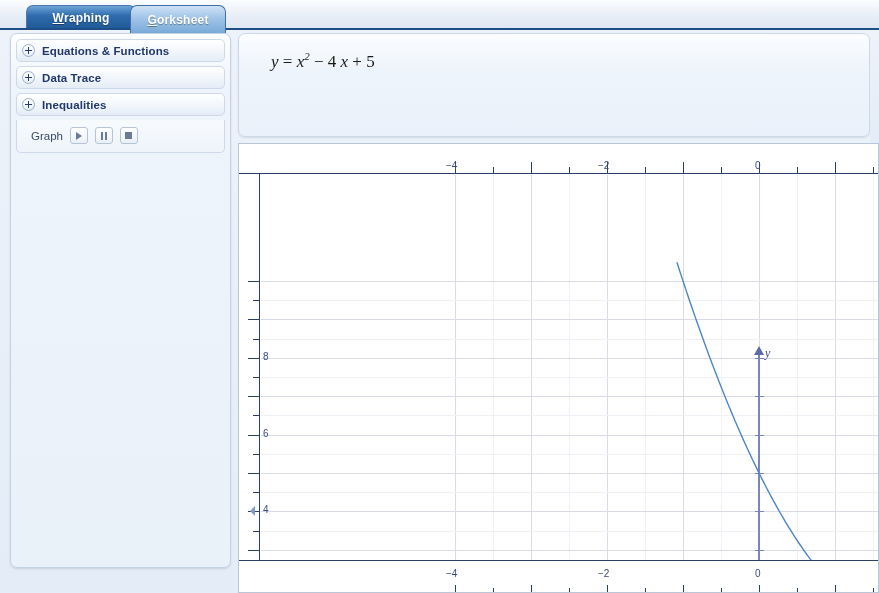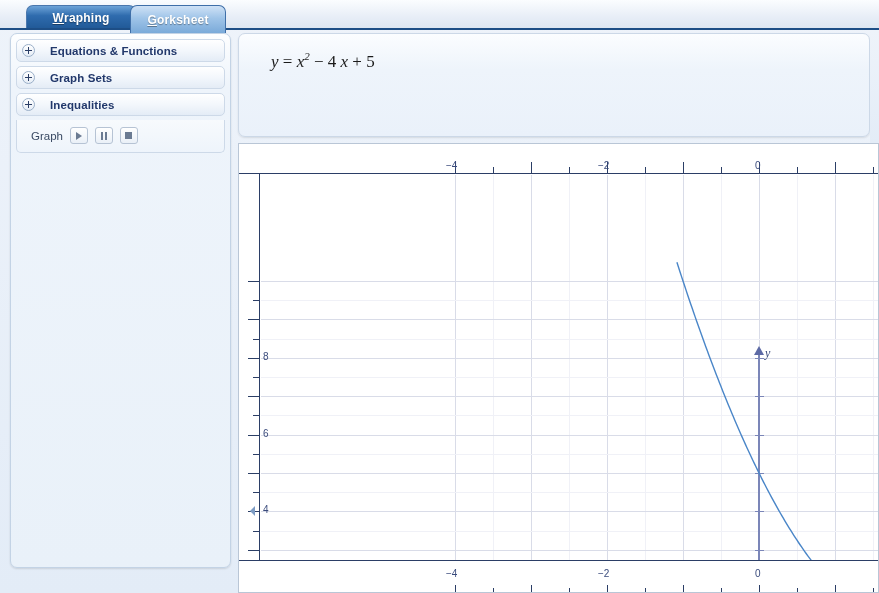--- a/index.html
+++ b/index.html
@@ -89,21 +89,20 @@
   }
   .plus-icon::before, .plus-icon::after {
     content: ""; position: absolute; background: #2b3e66;
   }
   .plus-icon::before { left: 2px; top: 5px; width: 7px; height: 1px; }
   .plus-icon::after  { left: 5px; top: 2px; width: 1px; height: 7px; }
   .plus-icon.dim { border-color: #c0cbda; opacity: .55; }
   .panel-title {
     font-size: 11.5px; font-weight: bold; color: #22386b;
     letter-spacing: .1px;
-    margin-left: 8px;
   }
   .panel-body {
     border: 1px solid #cdd9e8; border-top: none;
     border-radius: 0 0 5px 5px;
     background: linear-gradient(180deg,#f7fafd,#eef4fb);
     padding: 7px 6px 8px 14px;
     display: flex; align-items: center; gap: 7px;
     margin-bottom: 4px;
   }
   .trace-label { font-size: 11.5px; color: #3a4a63; }
@@ -242,21 +241,21 @@
 
   <div class="sidebar">
 
     <div class="panel-header">
       <span class="plus-icon"></span>
       <span class="panel-title">Equations &amp; Functions</span>
     </div>
 
     <div class="panel-header">
       <span class="plus-icon"></span>
-      <span class="panel-title">Graph Sets</span>
+      <span class="panel-title">Data Trace</span>
     </div>
 
 
     <div class="panel-header">
       <span class="plus-icon"></span>
       <span class="panel-title">Inequalities</span>
     </div>
 
 
     <div class="panel-body">

